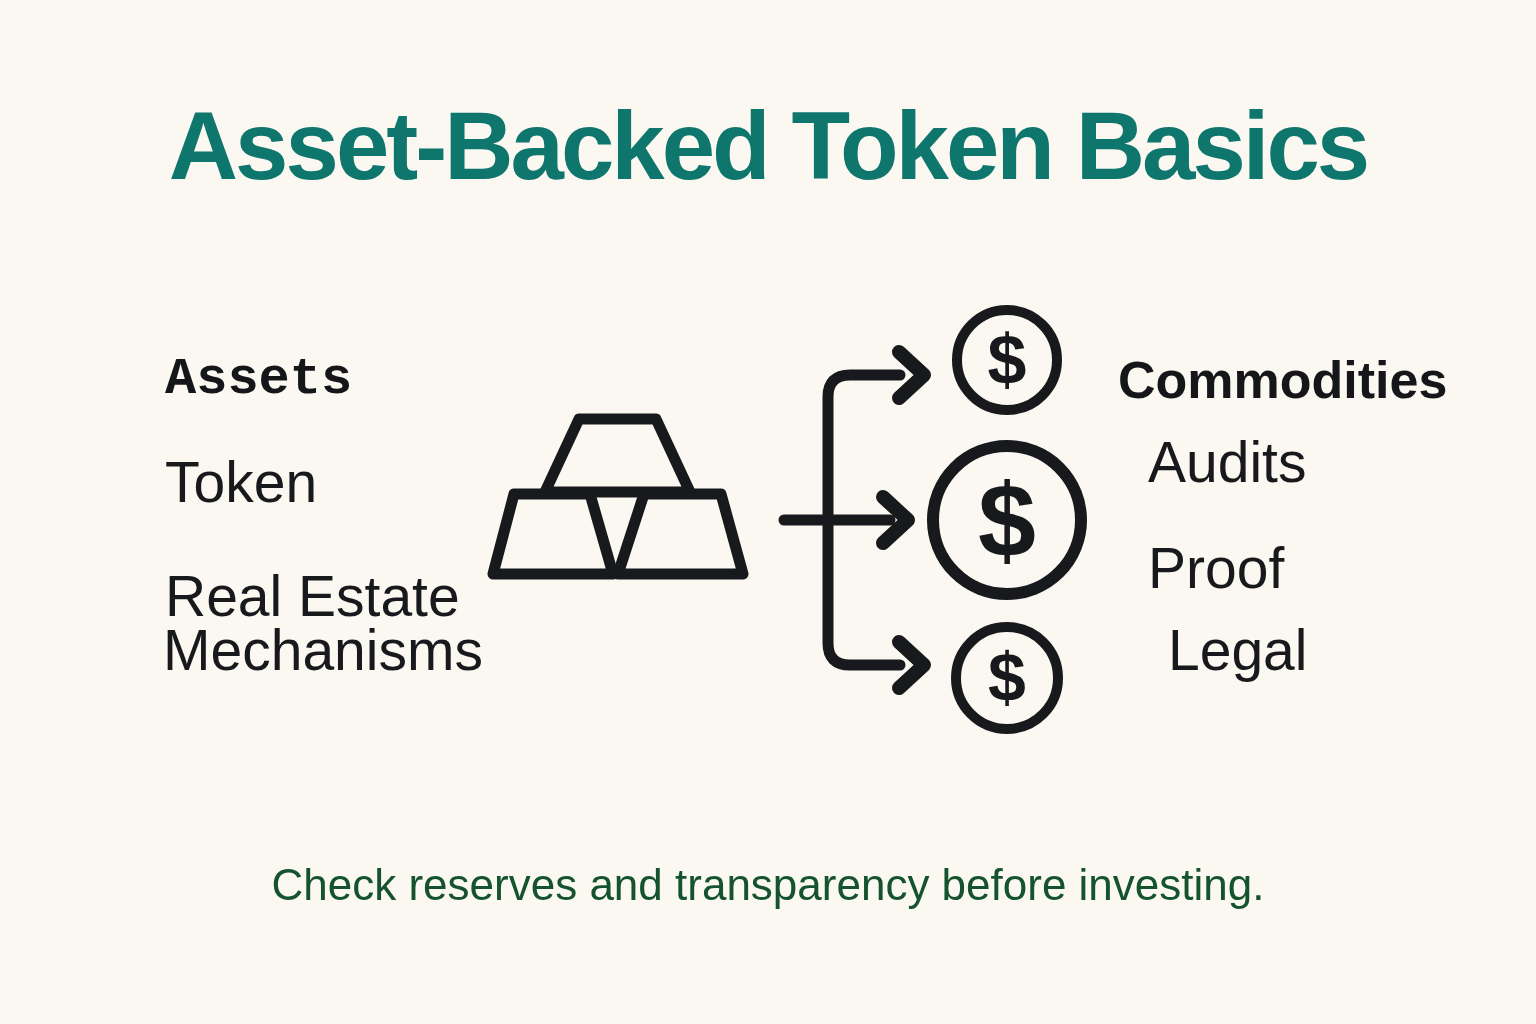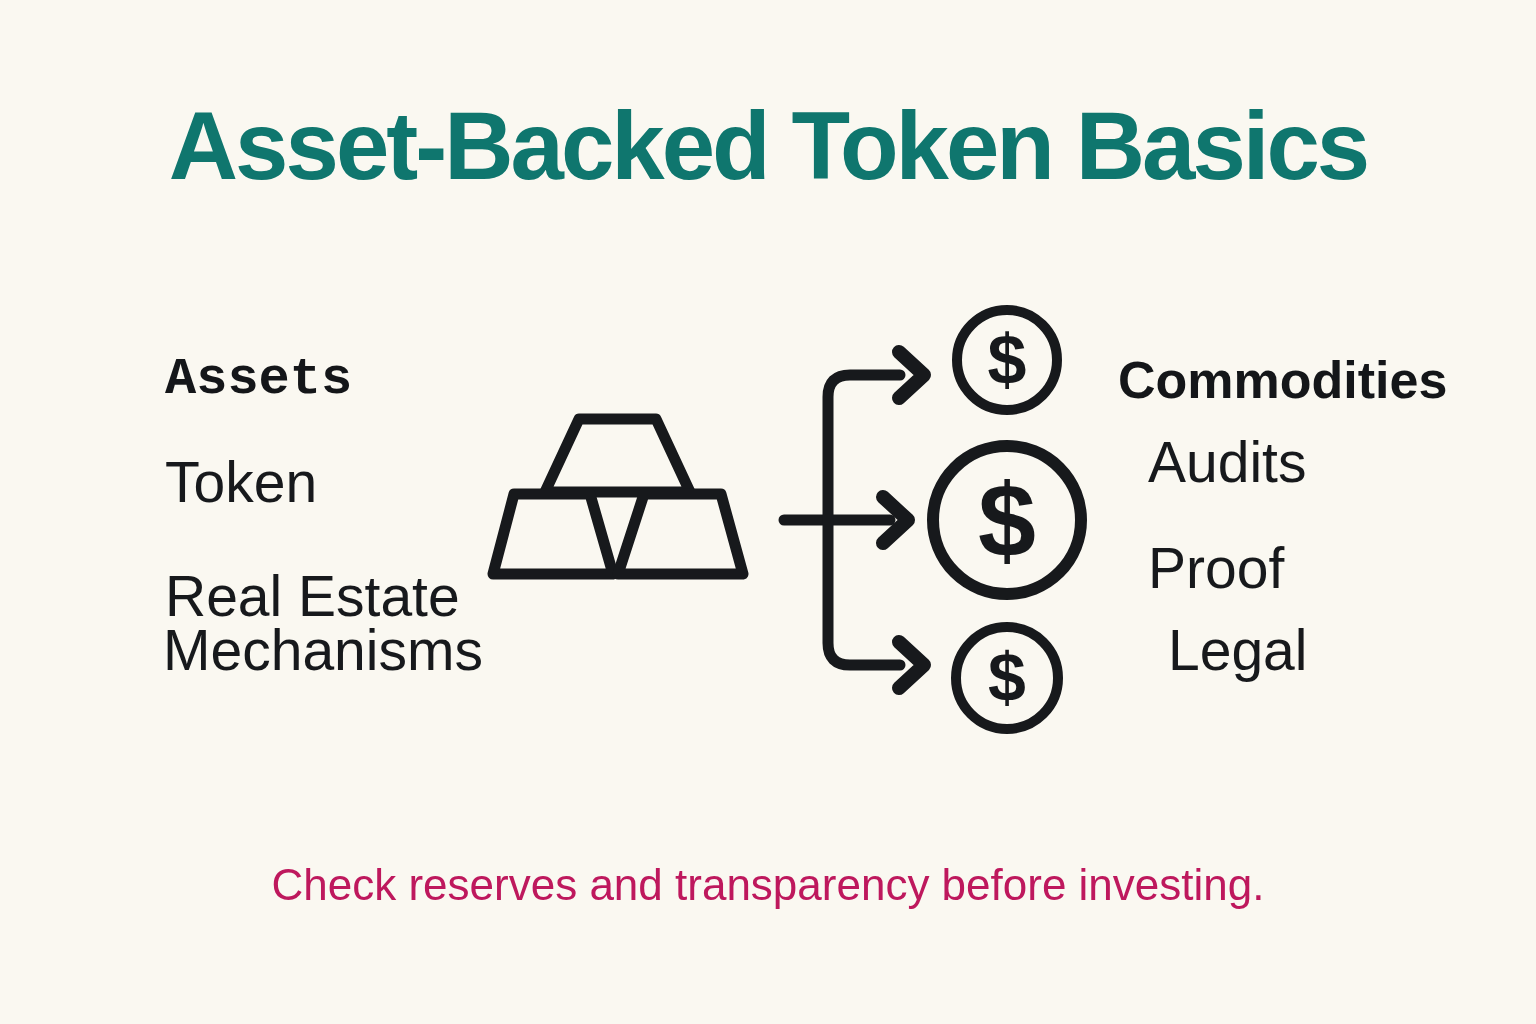--- a/index.html
+++ b/index.html
@@ -39,21 +39,21 @@
     color: #17191C;
   }
 
   .footer-note {
     left: 0;
     right: 0;
     top: 863px;
     text-align: center;
     font-size: 44px;
     font-weight: 400;
-    color: #be185d;
+    color: #14532d;
     letter-spacing: 0px;
   }
 
   svg.diagram {
     position: absolute;
     left: 0;
     top: 0;
     width: 1536px;
     height: 1024px;
   }

